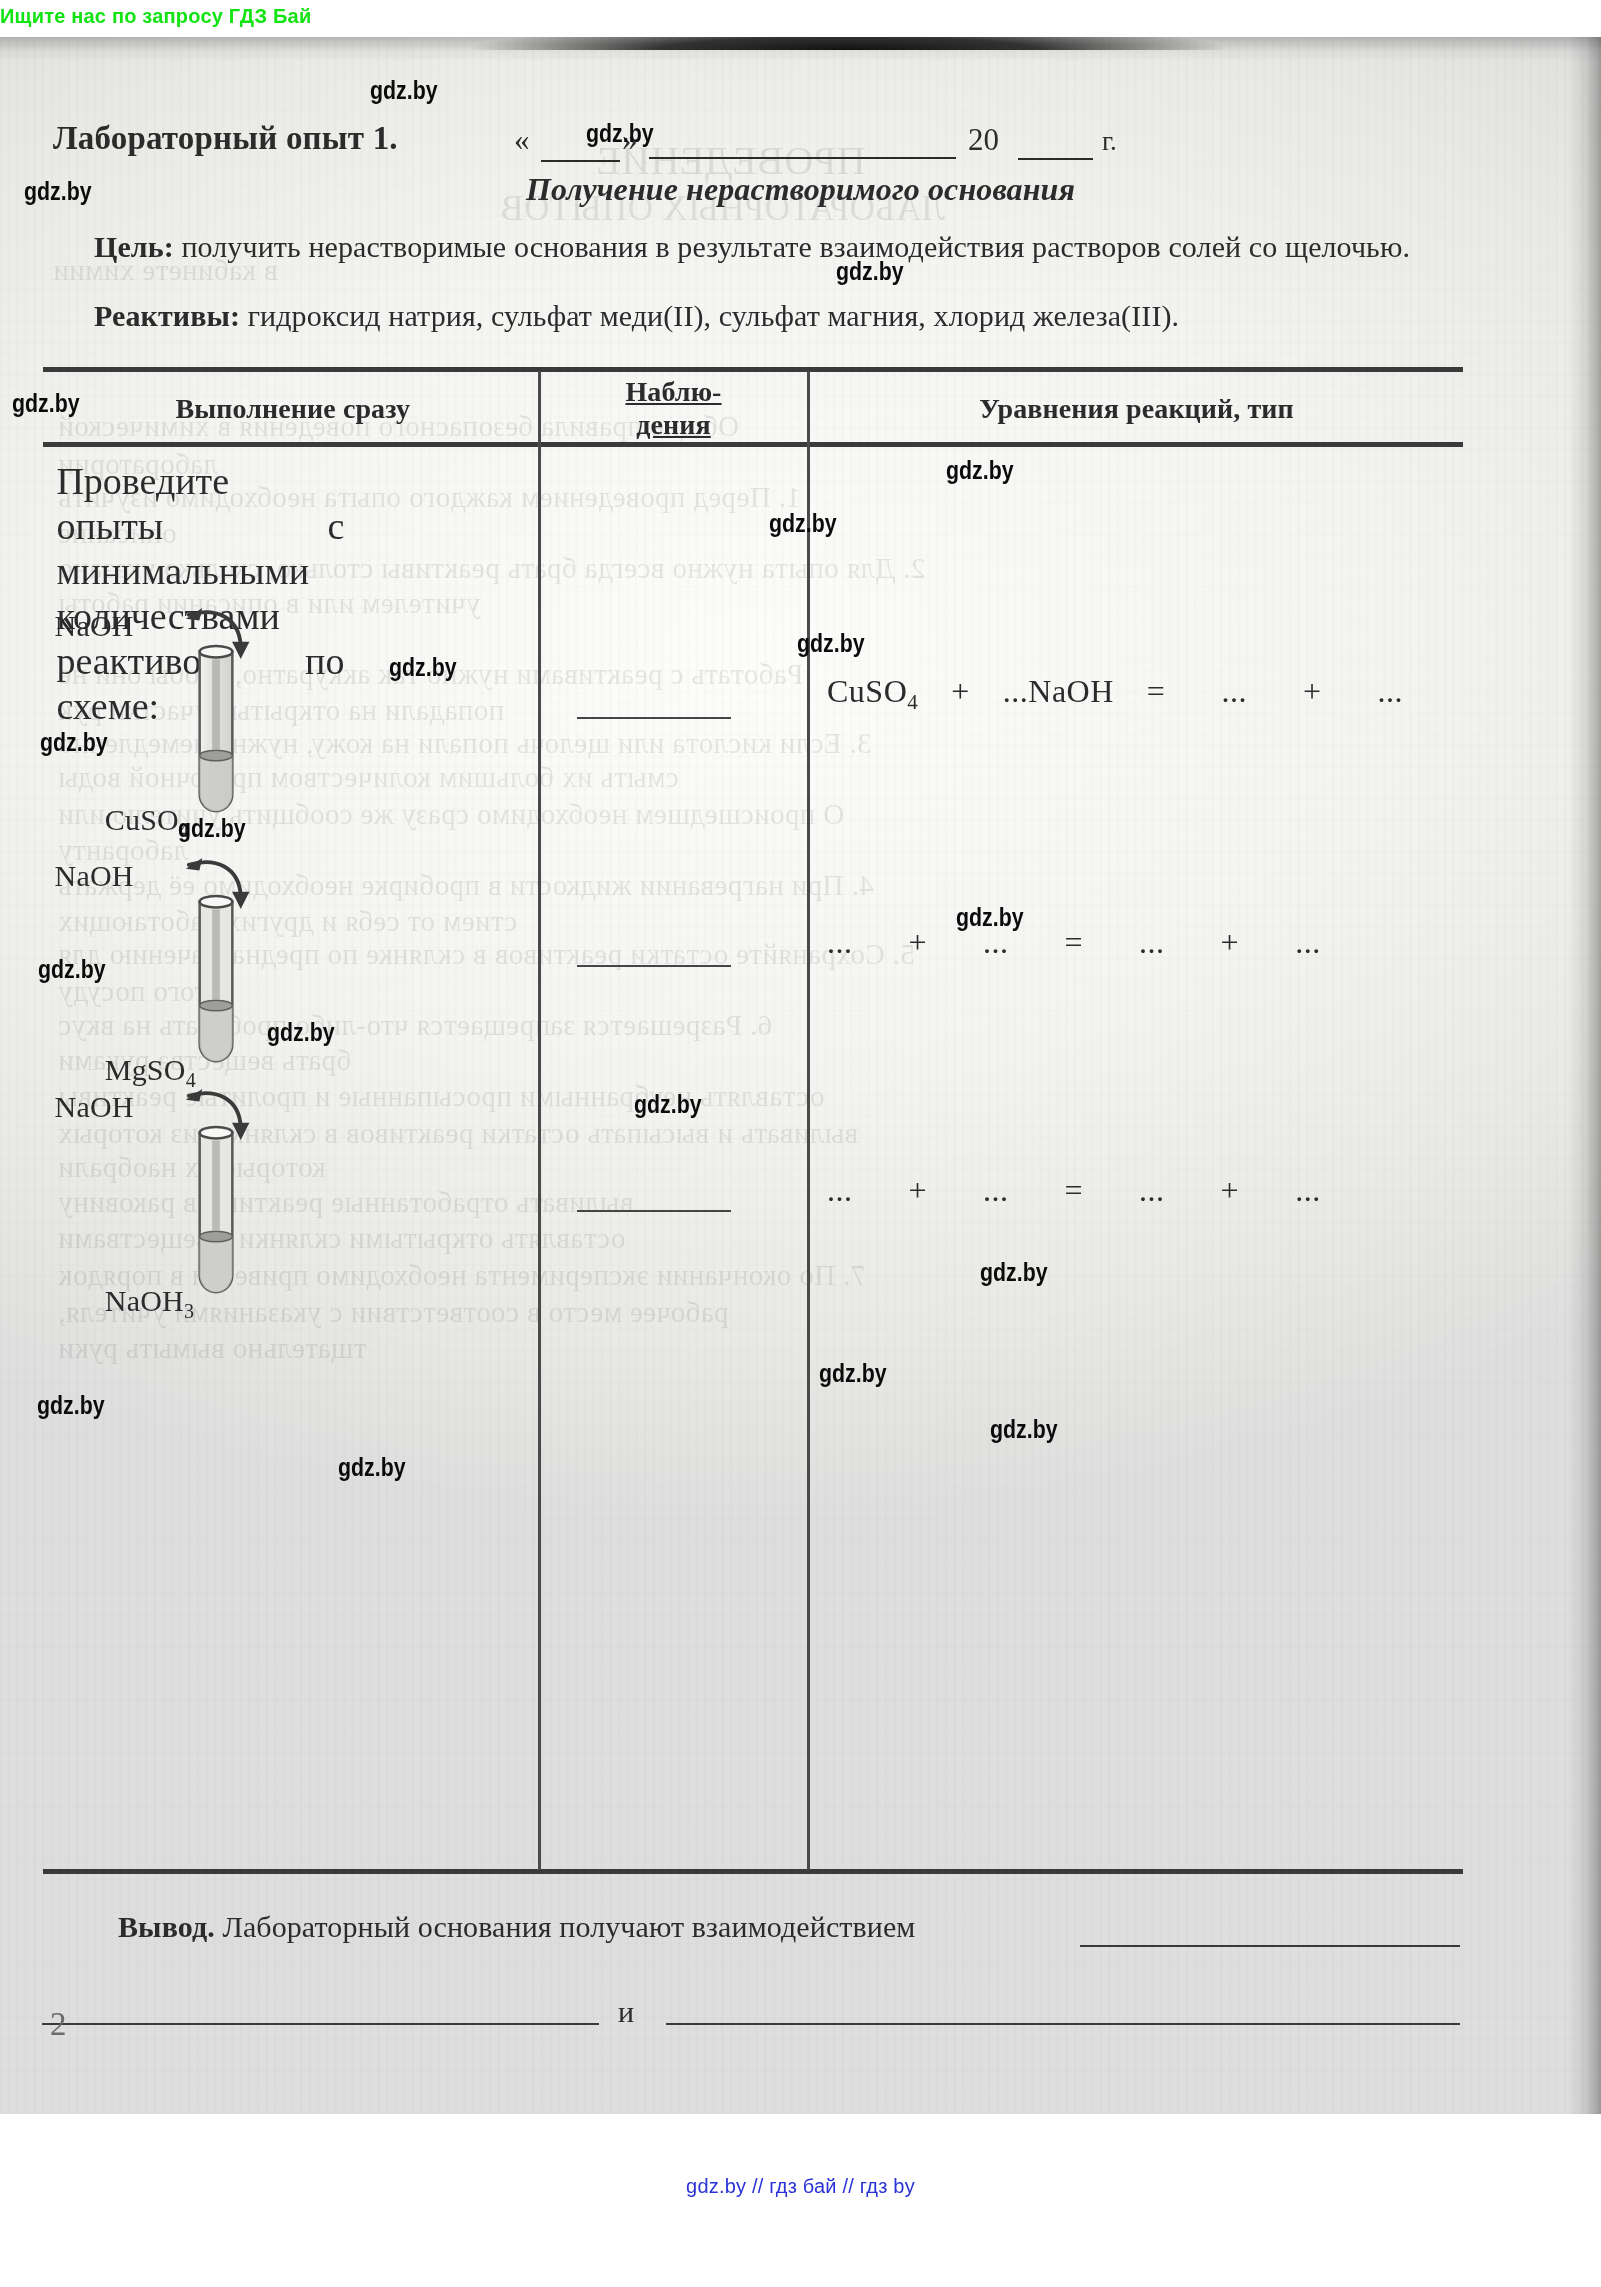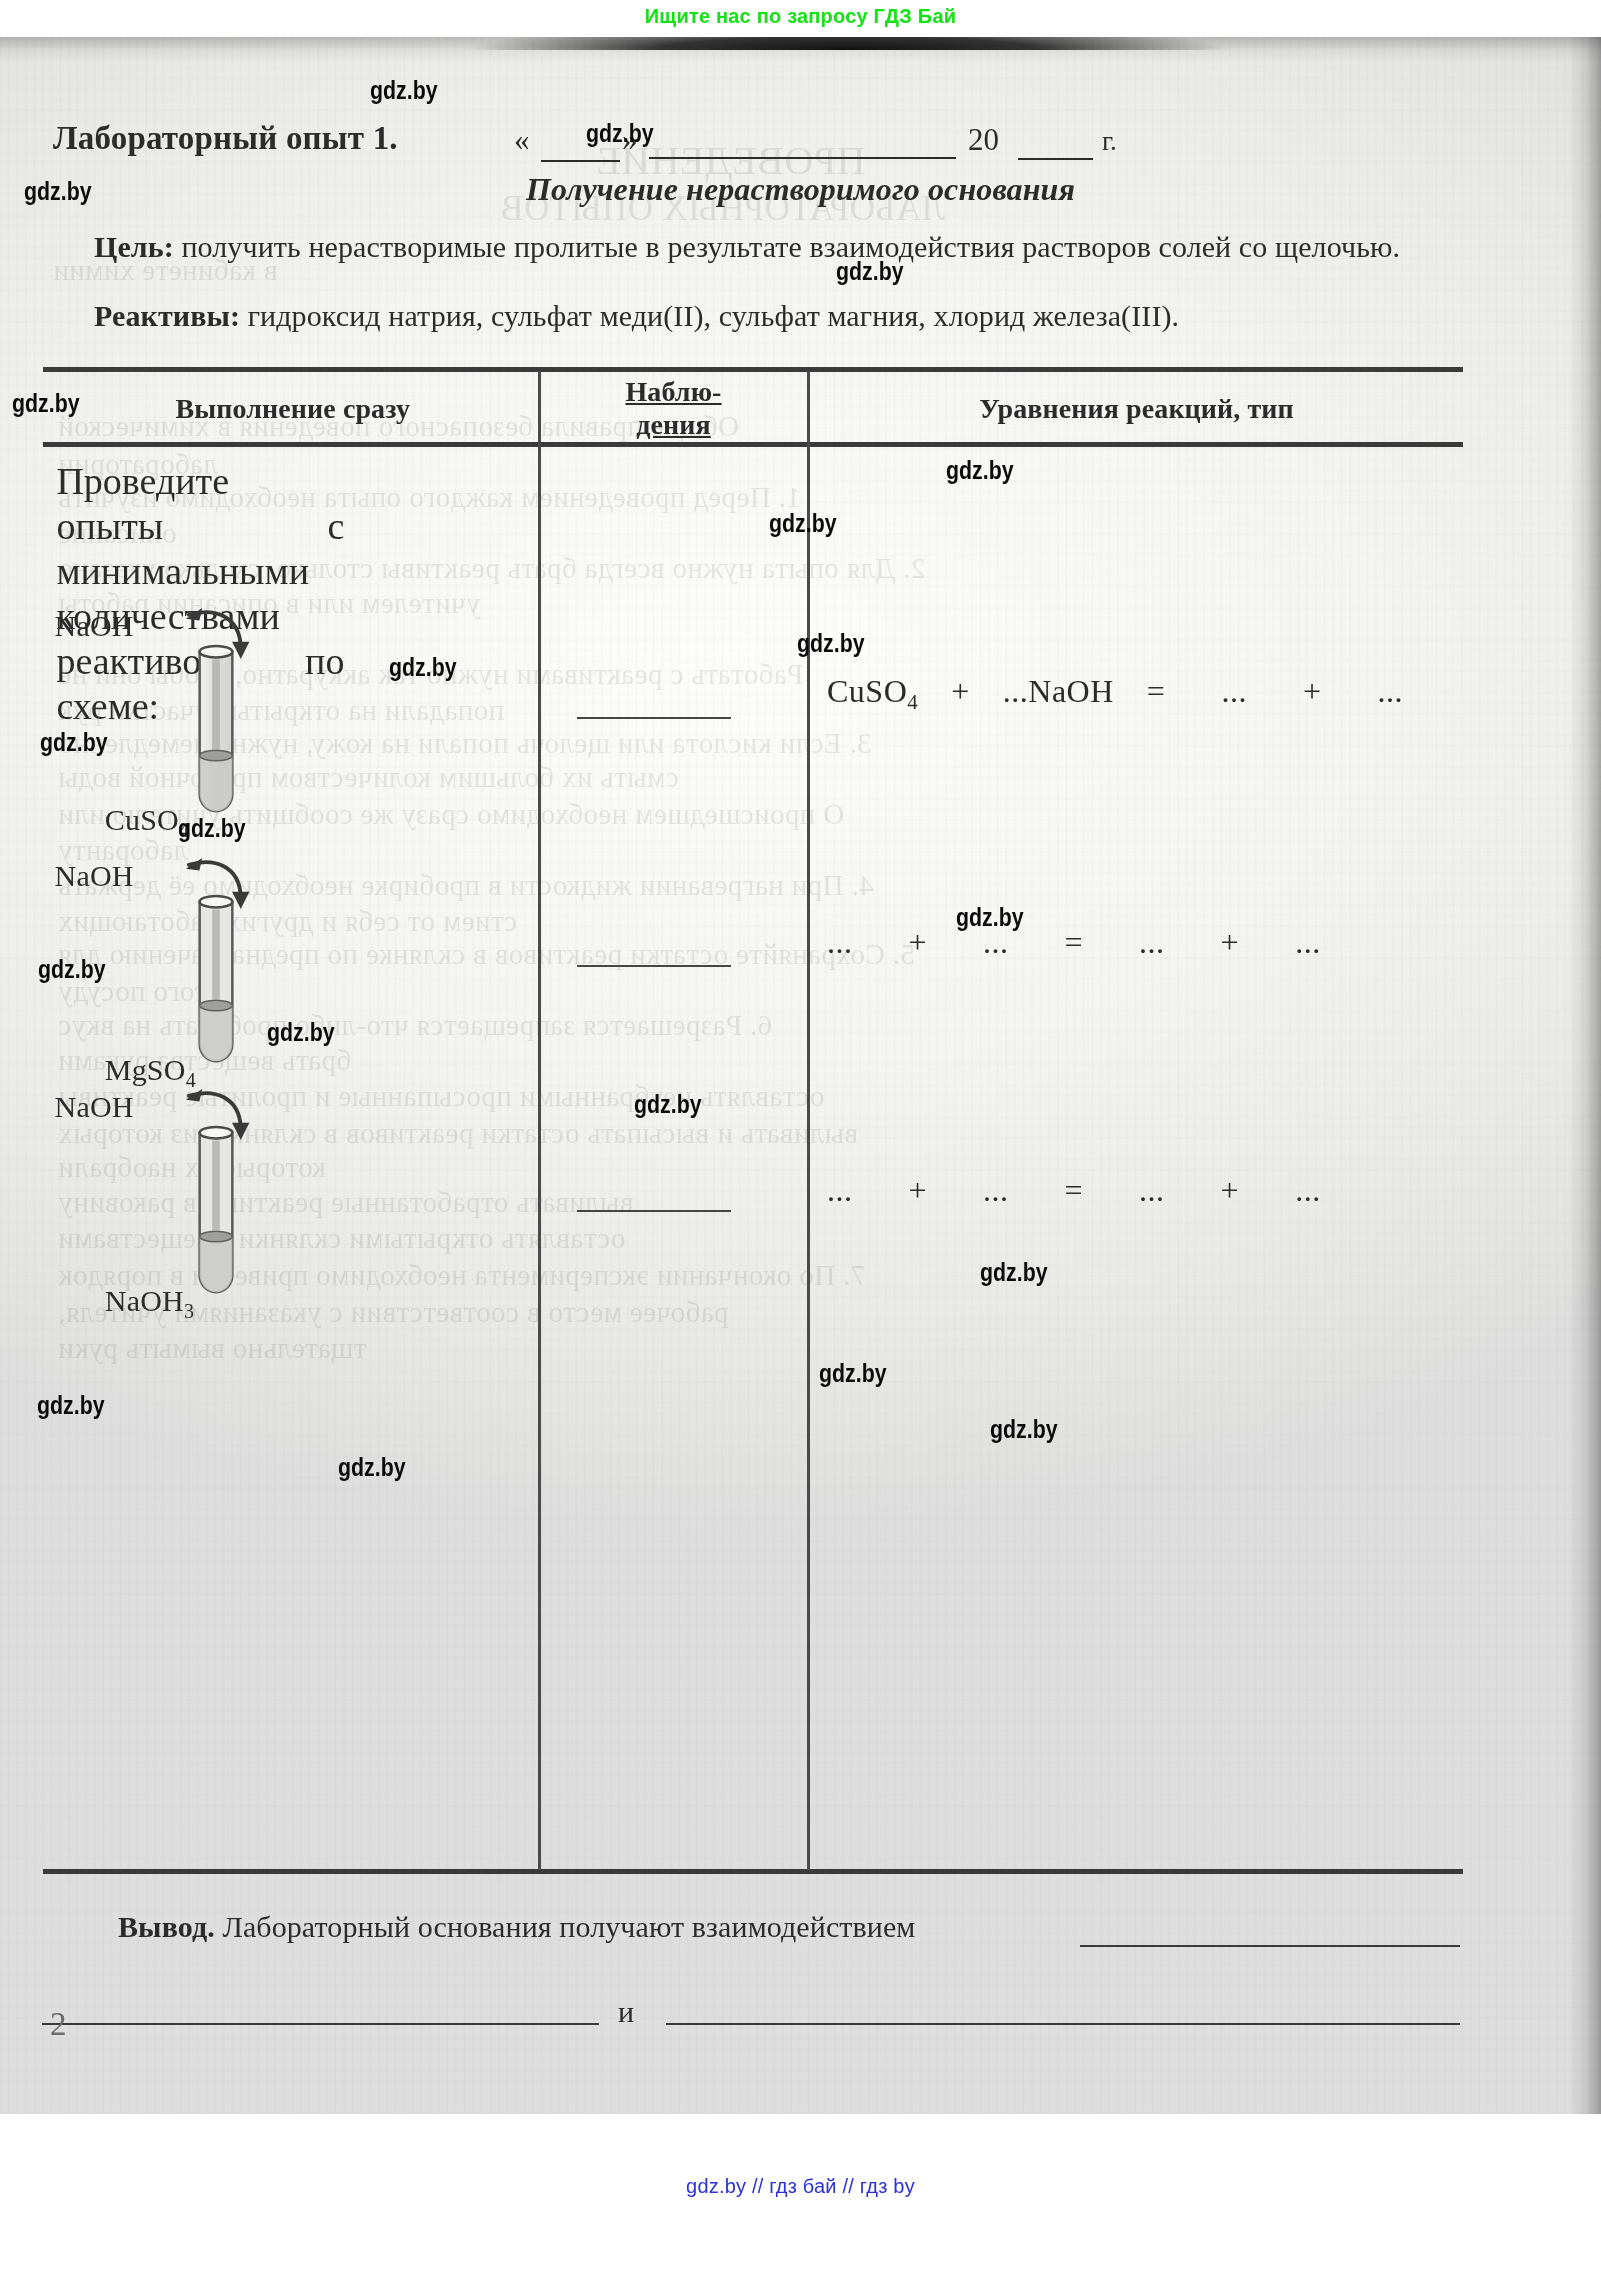--- a/index.html
+++ b/index.html
@@ -11,21 +11,20 @@
     font-family: "Liberation Serif", serif;
     position: relative;
     overflow: hidden;
   }
 
   
   #top-banner {
     position: absolute;
     left: 0; top: 0; width: 1601px; height: 37px;
     background: #ffffff;
-    text-align: center;
     z-index: 40;
   }
   #top-banner .banner-text {
     font-family: "Liberation Sans", sans-serif;
     font-size: 20px;
     font-weight: 700;
     color: #12e312;
     line-height: 33px;
     letter-spacing: 0.2px;
   }
@@ -337,21 +336,21 @@
       <span class="quote-mark" id="q-close">»</span>
       <span class="blank-rule" id="blank-month"></span>
       <span id="year-20">20</span>
       <span class="blank-rule" id="blank-year"></span>
       <span id="year-g">г.</span>
     </div>
 
     <div id="exp-name">Получение нерастворимого основания</div>
 
     <div class="para" id="goal">
-      <b>Цель:</b><span> получить нерастворимые пролитые в результате взаимодействия растворов солей со щелочью.</span>
+      <b>Цель:</b><span> получить нерастворимые основания в результате взаимодействия растворов солей со щелочью.</span>
     </div>
 
     <div class="para" id="reagents">
       <b>Реактивы:</b><span> гидроксид натрия, сульфат меди(II), сульфат магния, хлорид железа(III).</span>
     </div>
 
     <div id="lab-table">
 
       <div class="hrule-thick" id="rule-top"></div>
       <div class="hrule-thick" id="rule-head"></div>

